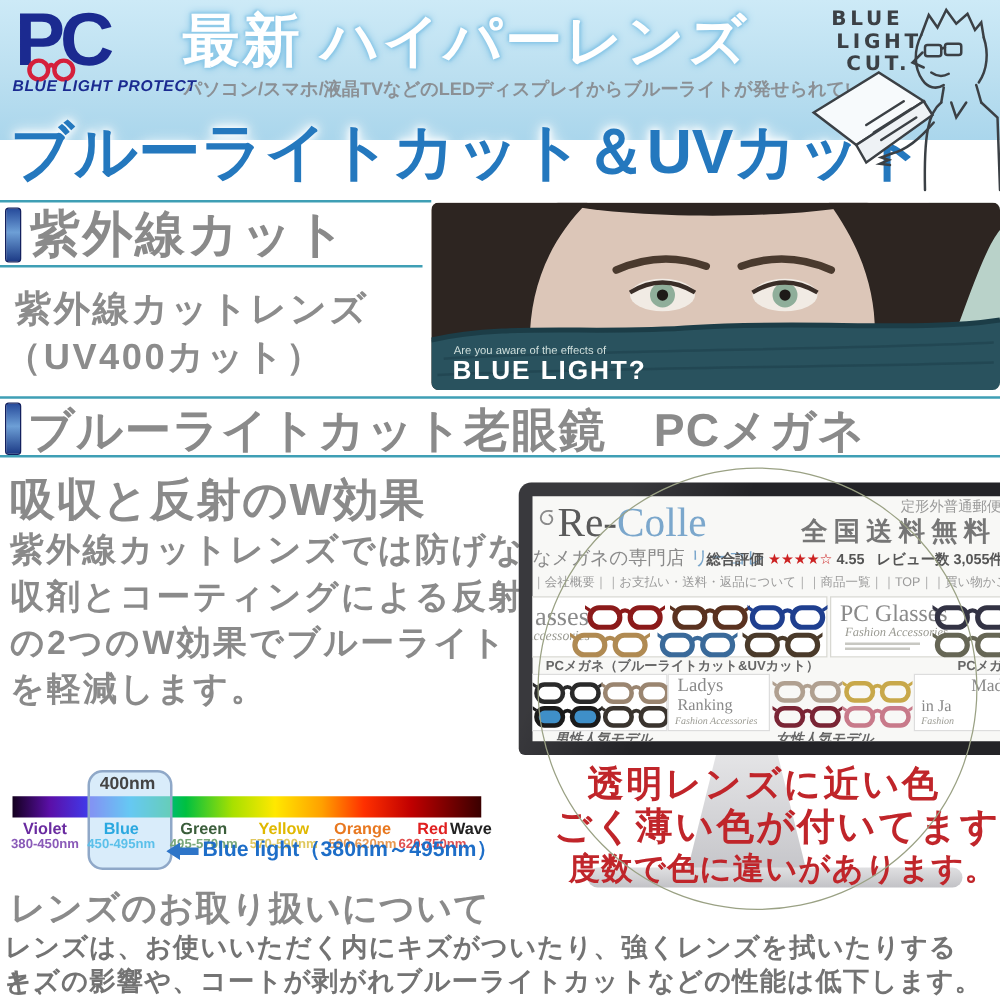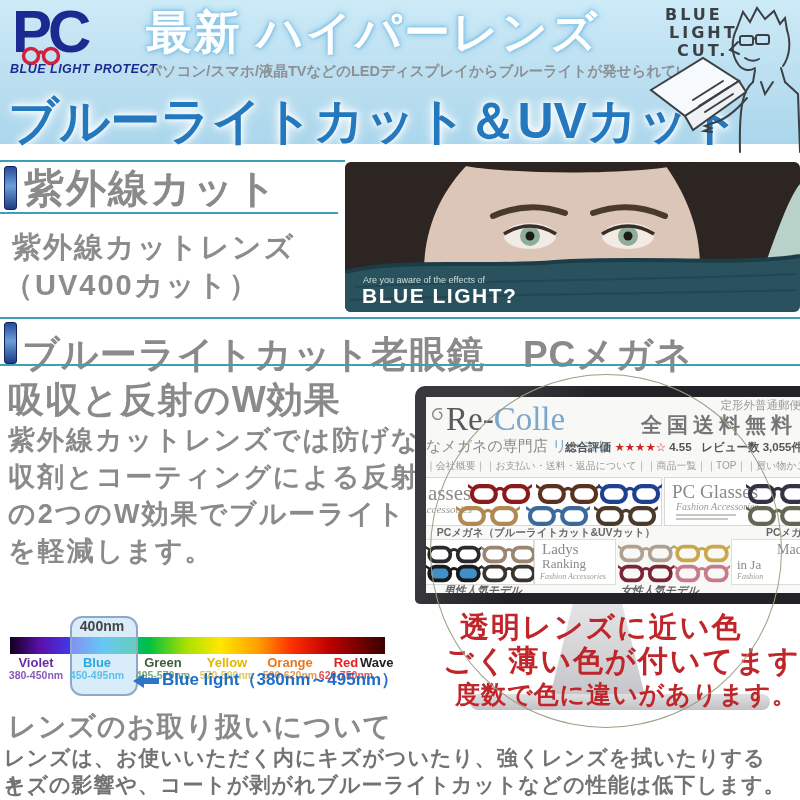--- a/index.html
+++ b/index.html
@@ -1,21 +1,21 @@
 <!DOCTYPE html>
 <html><head>
 <meta charset="utf-8">
 <style>
   html,body{margin:0;padding:0;background:#fff;}
   #page{position:relative;width:800px;height:800px;overflow:hidden;background:#fff;
         font-family:"Liberation Sans","DejaVu Sans",sans-serif;}
   .abs{position:absolute;}
 
   
-  #top{left:0;top:0;width:800px;height:144px;
+  #top{left:0;top:0;width:800px;height:112px;
        background:linear-gradient(180deg,#cdeaf7 0%,#bbdff0 55%,#aad6ec 100%);}
   #pc-logo-text{left:12px;top:2px;font-size:60px;font-weight:900;color:#1b2a90;
        letter-spacing:-4px;line-height:1;}
   #logo-sub{left:10px;top:62px;font-size:12.5px;font-weight:800;font-style:italic;
        color:#1b2a90;letter-spacing:.5px;}
   #main-title{left:146px;top:2px;font-size:46px;font-weight:700;color:#fff;
        letter-spacing:2px;
        text-shadow:0 0 3px #9fd4ee,0 0 7px #6db8e0,1px 1px 2px #8cc6e6,-1px -1px 2px #8cc6e6;}
   #subtitle{left:147px;top:62px;font-size:14.5px;color:#8b9095;font-weight:600;}
   #banner-title{left:8px;top:88px;font-size:50px;font-weight:800;color:#2478be;
@@ -105,21 +105,21 @@
   #made2{left:311px;top:160px;font-size:13px;color:#8a8a8a;}
   #made-script{left:311px;top:175px;font-size:8px;}
   #cap-men{left:18px;top:186px;font-size:11px;color:#666;font-weight:700;font-style:italic;}
   #cap-women{left:195px;top:186px;font-size:11px;color:#666;font-weight:700;font-style:italic;}
   .gl{position:absolute;}
 
   
   #magnify-circle{left:430px;top:374px;width:350px;height:352px;border:1px solid #9aa184;
       border-radius:50%;z-index:30;}
   .rednote{z-index:25;color:#c0252a;font-weight:800;white-space:nowrap;}
-  #note1{left:460px;top:608px;font-size:29px;letter-spacing:2px;}
+  #note1{left:470px;top:608px;font-size:29px;letter-spacing:2px;}
   #note2{left:443px;top:641px;font-size:30px;letter-spacing:2px;}
   #note3{left:455px;top:678px;font-size:25px;letter-spacing:1px;}
 </style>
 </head>
 <body>
 
 <div id="page">
 
   <svg width="0" height="0" style="position:absolute">
     <defs>
@@ -213,21 +213,21 @@
       <path d="M0,110 C60,96 130,106 210,100 C300,94 390,104 455,94 L455,150 H0 Z" fill="#29525e"></path>
       <path d="M0,110 C60,96 130,106 210,100 C300,94 390,104 455,94" stroke="#1c3d47" stroke-width="4" fill="none"></path>
       <path d="M10,125 C120,118 330,118 450,112 M5,138 C130,132 320,132 450,128" stroke="#1f434e" stroke-width="2" fill="none" opacity=".7"></path>
       <text x="18" y="121" font-size="9" fill="#cfdedb">Are you aware of the effects of</text>
       <text x="17" y="141" font-size="21" font-weight="bold" letter-spacing="1.5" fill="#ffffff">BLUE LIGHT?</text>
     </svg>
   </div>
 
   <div class="abs rule" style="left:0;top:317px;width:800px"></div>
   <div class="abs hbar" style="left:4px;top:322px;height:40px"></div>
-  <div class="abs h2" style="left:22px;top:336px">ブルーライトカット老眼鏡　PCメガネ</div>
+  <div class="abs h2" style="left:22px;top:326px">ブルーライトカット老眼鏡　PCメガネ</div>
   <div class="abs rule" style="left:0;top:364px;width:800px"></div>
 
   <div class="abs" style="left:8px;top:376px;font-size:36px;color:#8a8a8a;font-weight:700;letter-spacing:1px">吸収と反射のW効果</div>
   <div class="abs gbody" style="left:8px;top:422px">
     <div>紫外線カットレンズでは防げな</div>
     <div>収剤とコーティングによる反射</div>
     <div>の2つのW効果でブルーライト</div>
     <div>を軽減します。</div>
   </div>
 

